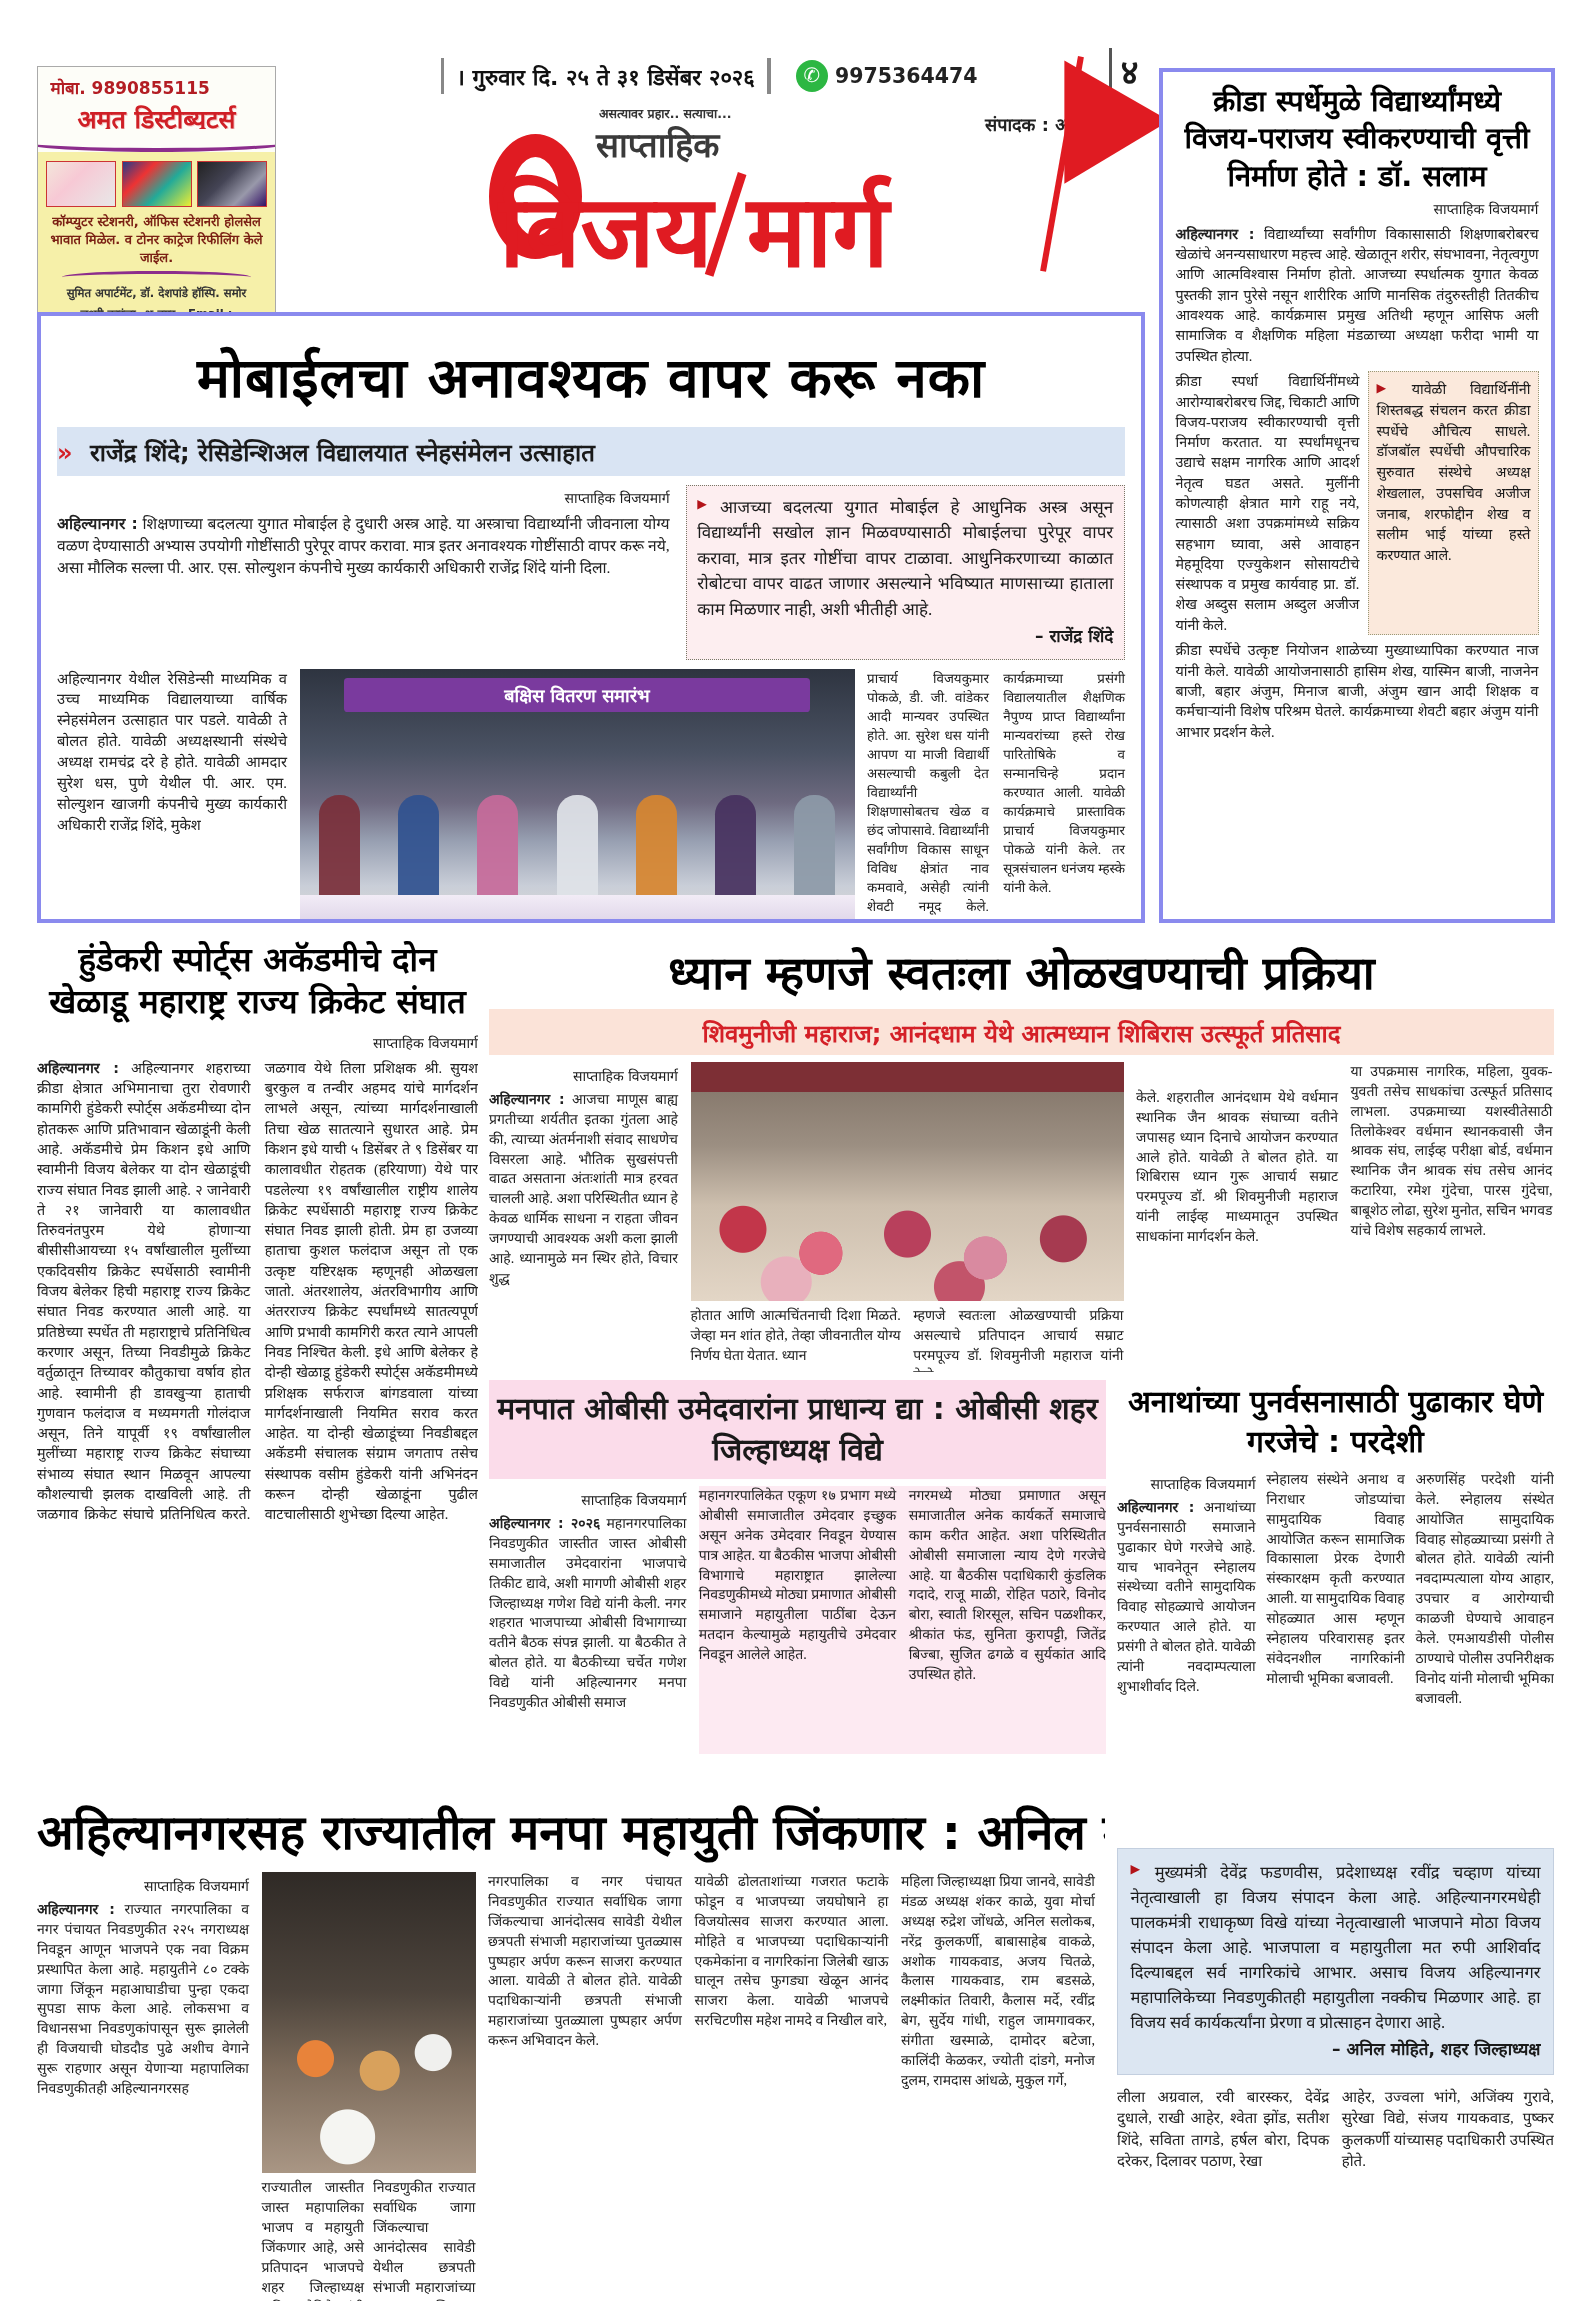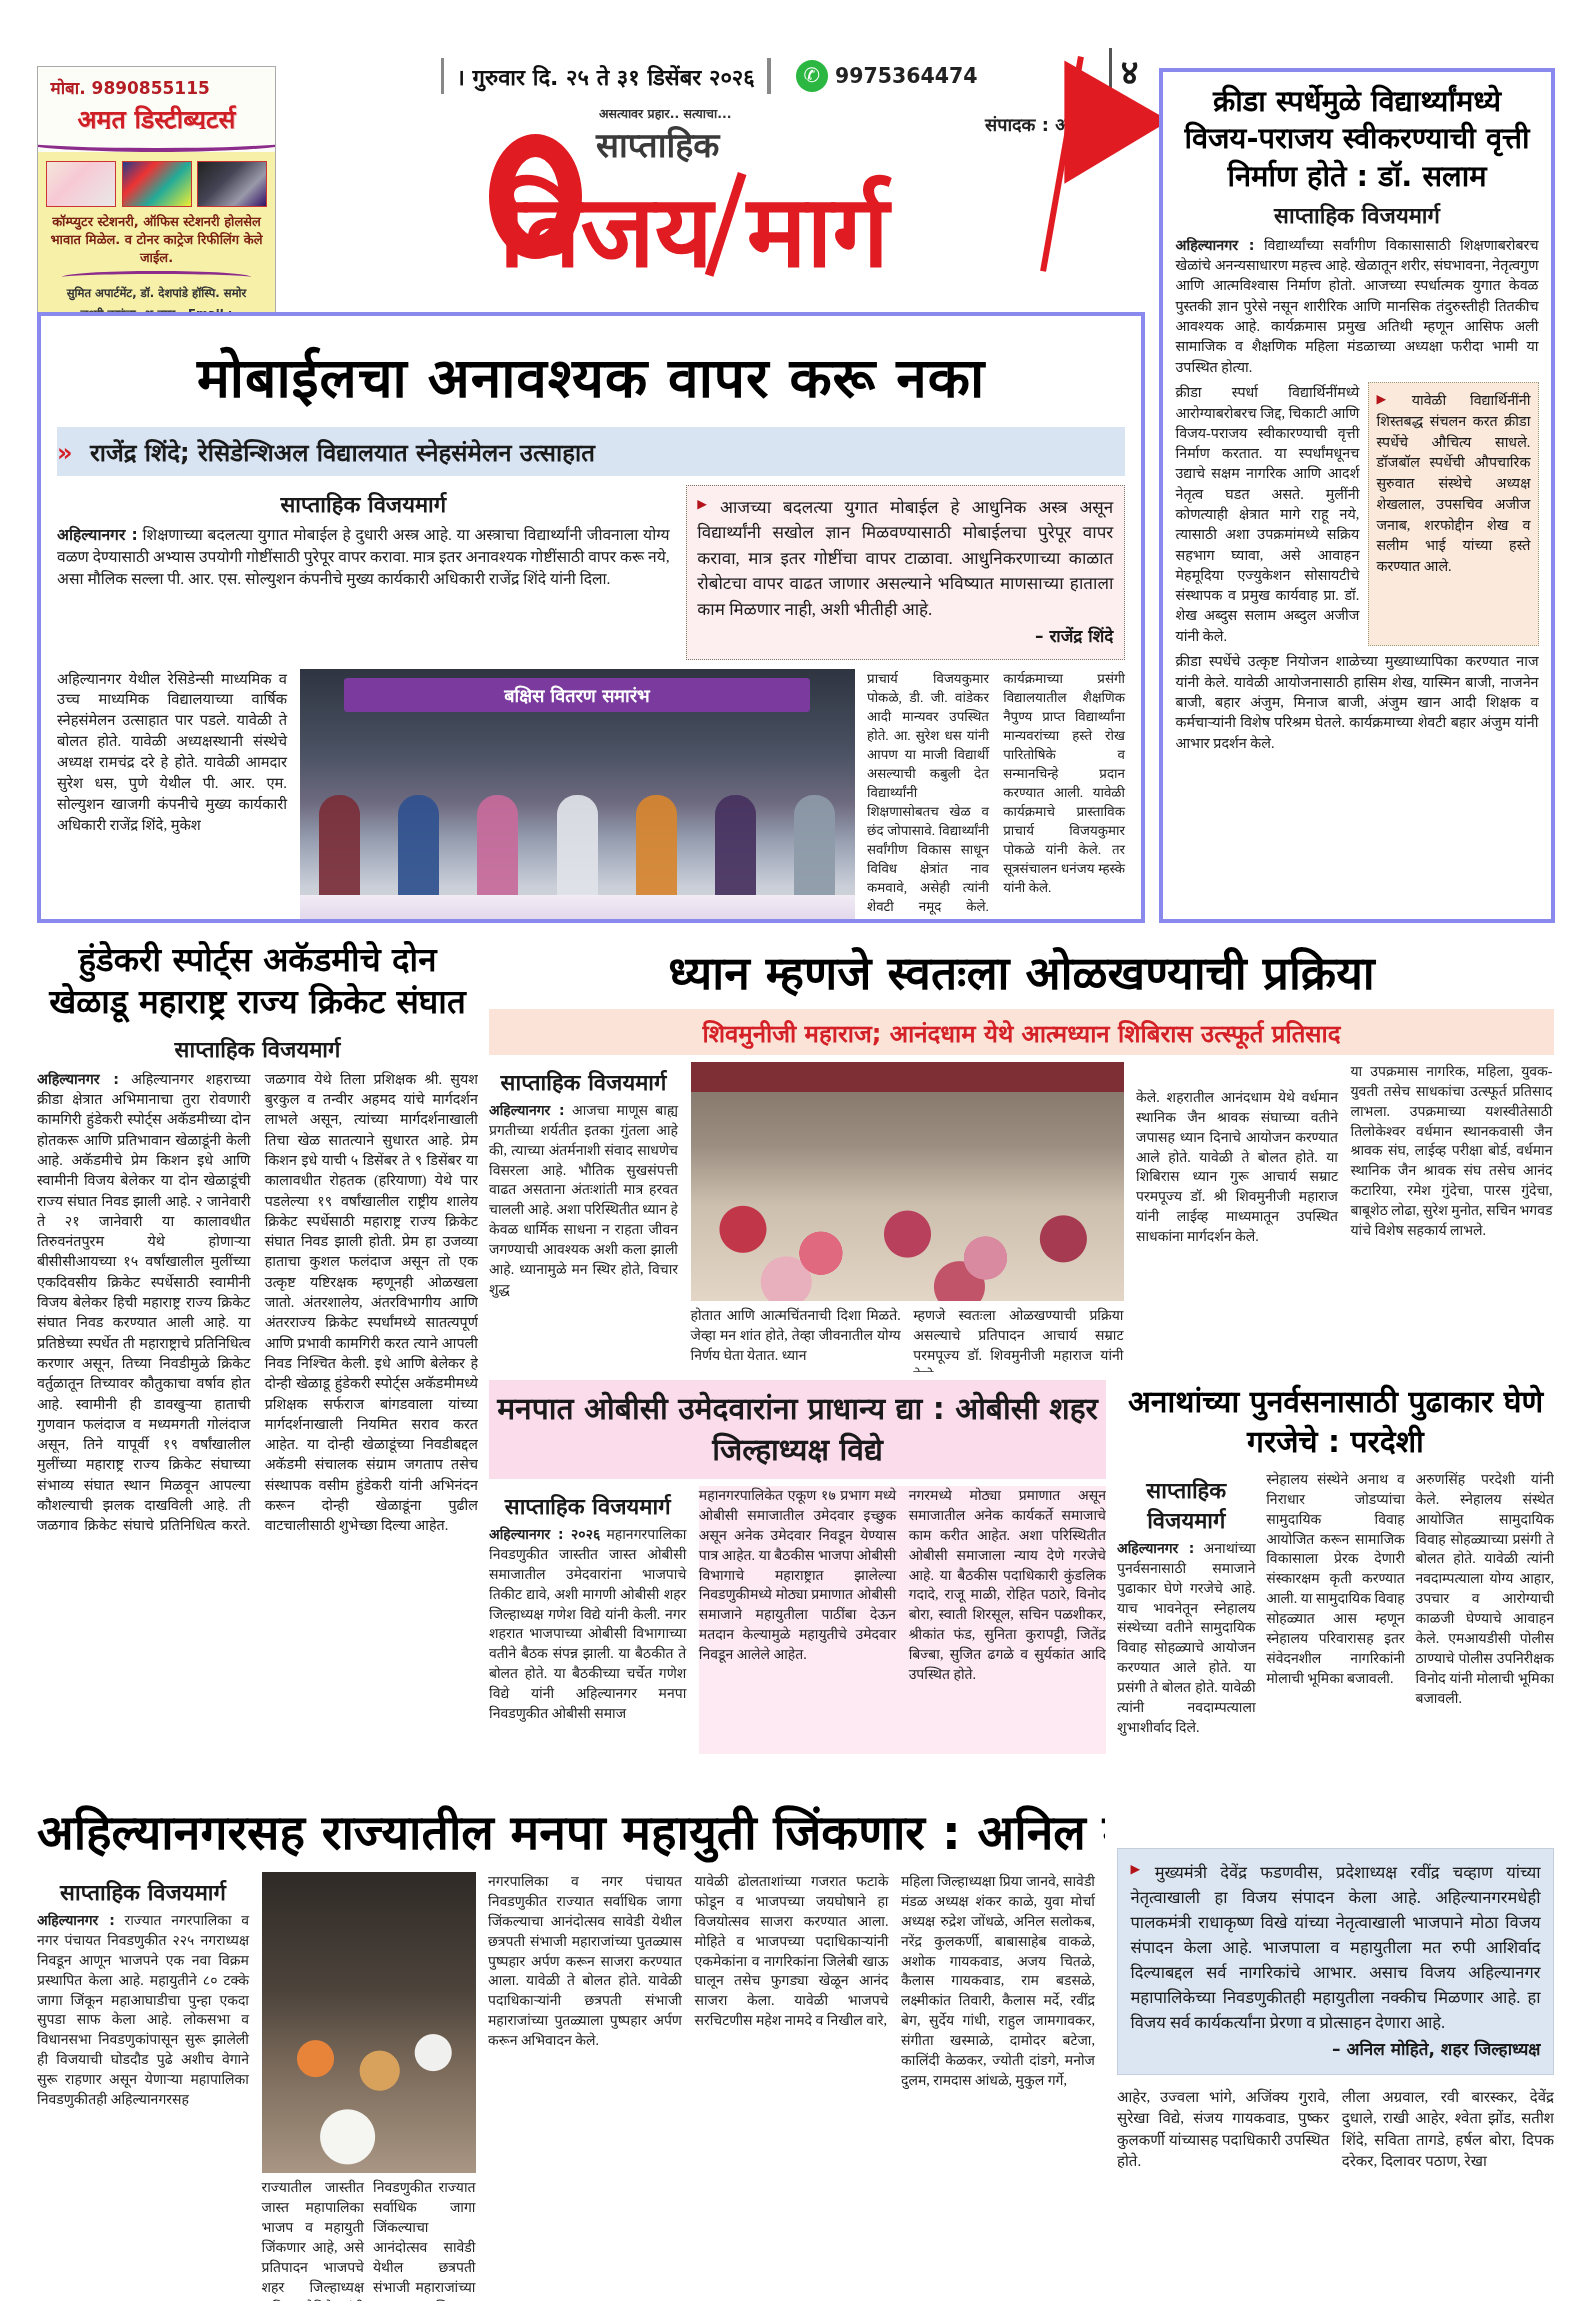--- a/index.html
+++ b/index.html
@@ -1,21 +1,21 @@
 <!DOCTYPE html>
 <html style="font-size:14.3px"><head>
 <meta charset="utf-8">
 <style>
   * { margin:0; padding:0; box-sizing:border-box; }
   body { background:#fff; font-family:"Liberation Serif", serif; color:#1a1a1a; }
   .page { position:relative; width:1584px; height:2319px; background:#ffffff; overflow:hidden; }
 
   
   .jtext { text-align:justify; font-size:14.7px; line-height:1.42; color:#222; }
-  .byline { font-weight:bold; text-align:center; font-size:22px; font-family:"DejaVu Sans", sans-serif; padding:3.6px 0 5.4px 0; }
+  .byline { font-weight:normal; text-align:right; font-size:14px; font-family:"DejaVu Sans", sans-serif; padding:3.6px 0 5.4px 0; }
   .dateline { font-weight:bold; font-family:"DejaVu Sans", sans-serif; }
   .blue-box { border:4.5px solid #8a8aee; background:#fff; }
   .headline { font-family:"DejaVu Sans", sans-serif; font-weight:bold; color:#000; text-align:center; }
   .cols2 { column-count:2; column-gap:14.3px; }
   .qmark { color:#b31319; font-size:12.5px; vertical-align:top; padding-right:5.4px; }
 
   
   .ad-box { position:absolute; left:37px; top:50px; width:239px; height:260px; border:0.9px solid #aaa; background:#fdfdf8; overflow:hidden;margin-top:16px; }
   .ad-mobile { color:#b31d23; font-weight:bold; font-family:"DejaVu Sans", sans-serif; font-size:17px; padding:9px 0 0 12.5px; }
   .ad-name { color:#cf1f26; font-weight:bold; font-family:"DejaVu Serif", serif; font-size:25px; text-align:center; margin-top:1.8px; text-shadow:0.9px 0.9px 0 #f5c9c9; }
@@ -334,19 +334,19 @@
       <div class="maha-c5 jtext">महिला जिल्हाध्यक्षा प्रिया जानवे, सावेडी मंडळ अध्यक्ष शंकर काळे, युवा मोर्चा अध्यक्ष रुद्रेश जोंधळे, अनिल सलोकब, नरेंद्र कुलकर्णी, बाबासाहेब वाकळे, अशोक गायकवाड, अजय चितळे, कैलास गायकवाड, राम बडसळे, लक्ष्मीकांत तिवारी, कैलास मर्दे, रवींद्र बेग, सुर्देय गांधी, राहुल जामगावकर, संगीता खस्माळे, दामोदर बटेजा, कालिंदी केळकर, ज्योती दांडगे, मनोज दुलम, रामदास आंधळे, मुकुल गर्गे,</div>
     </div>
   </div>
 
   <div class="br-zone">
     <div class="maha-quote">
       <span class="qmark">▶</span><span>मुख्यमंत्री देवेंद्र फडणवीस, प्रदेशाध्यक्ष रवींद्र चव्हाण यांच्या नेतृत्वाखाली हा विजय संपादन केला आहे. अहिल्यानगरमधेही पालकमंत्री राधाकृष्ण विखे यांच्या नेतृत्वाखाली भाजपाने मोठा विजय संपादन केला आहे. भाजपाला व महायुतीला मत रुपी आशिर्वाद दिल्याबद्दल सर्व नागरिकांचे आभार. असाच विजय अहिल्यानगर महापालिकेच्या निवडणुकीतही महायुतीला नक्कीच मिळणार आहे. हा विजय सर्व कार्यकर्त्यांना प्रेरणा व प्रोत्साहन देणारा आहे.</span>
       <div class="q-sign">– अनिल मोहिते, शहर जिल्हाध्यक्ष</div>
     </div>
     <div class="names-cols">
+      <div class="jtext">लीला अग्रवाल, रवी बारस्कर, देवेंद्र दुधाले, राखी आहेर, श्वेता झोंड, सतीश शिंदे, सविता तागडे, हर्षल बोरा, दिपक दरेकर, दिलावर पठाण, रेखा</div>
       <div class="jtext">आहेर, उज्वला भांगे, अजिंक्य गुरावे, सुरेखा विद्ये, संजय गायकवाड, पुष्कर कुलकर्णी यांच्यासह पदाधिकारी उपस्थित होते.</div>
-      <div class="jtext">लीला अग्रवाल, रवी बारस्कर, देवेंद्र दुधाले, राखी आहेर, श्वेता झोंड, सतीश शिंदे, सविता तागडे, हर्षल बोरा, दिपक दरेकर, दिलावर पठाण, रेखा</div>
     </div>
   </div>
 
 </div>
 
 
 </body></html>

